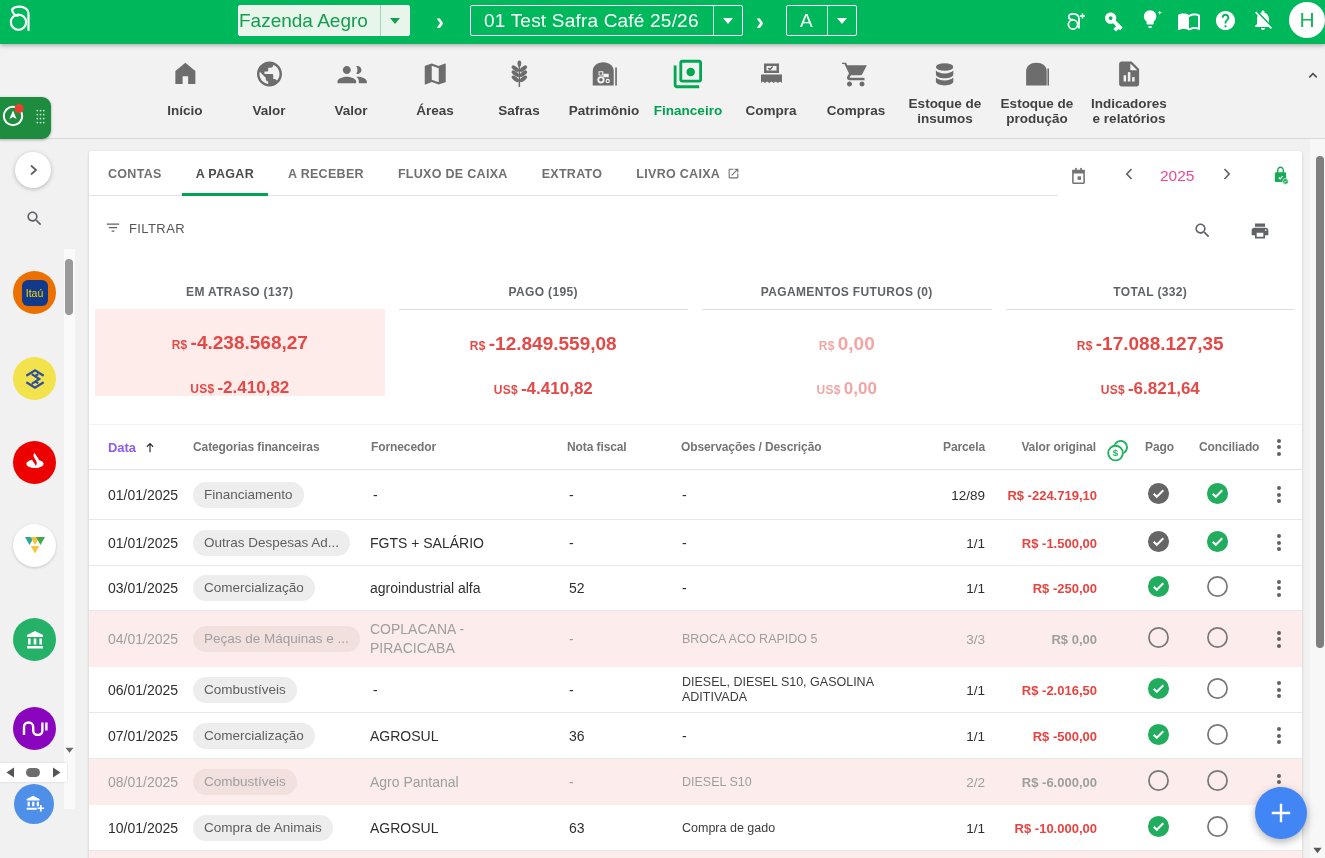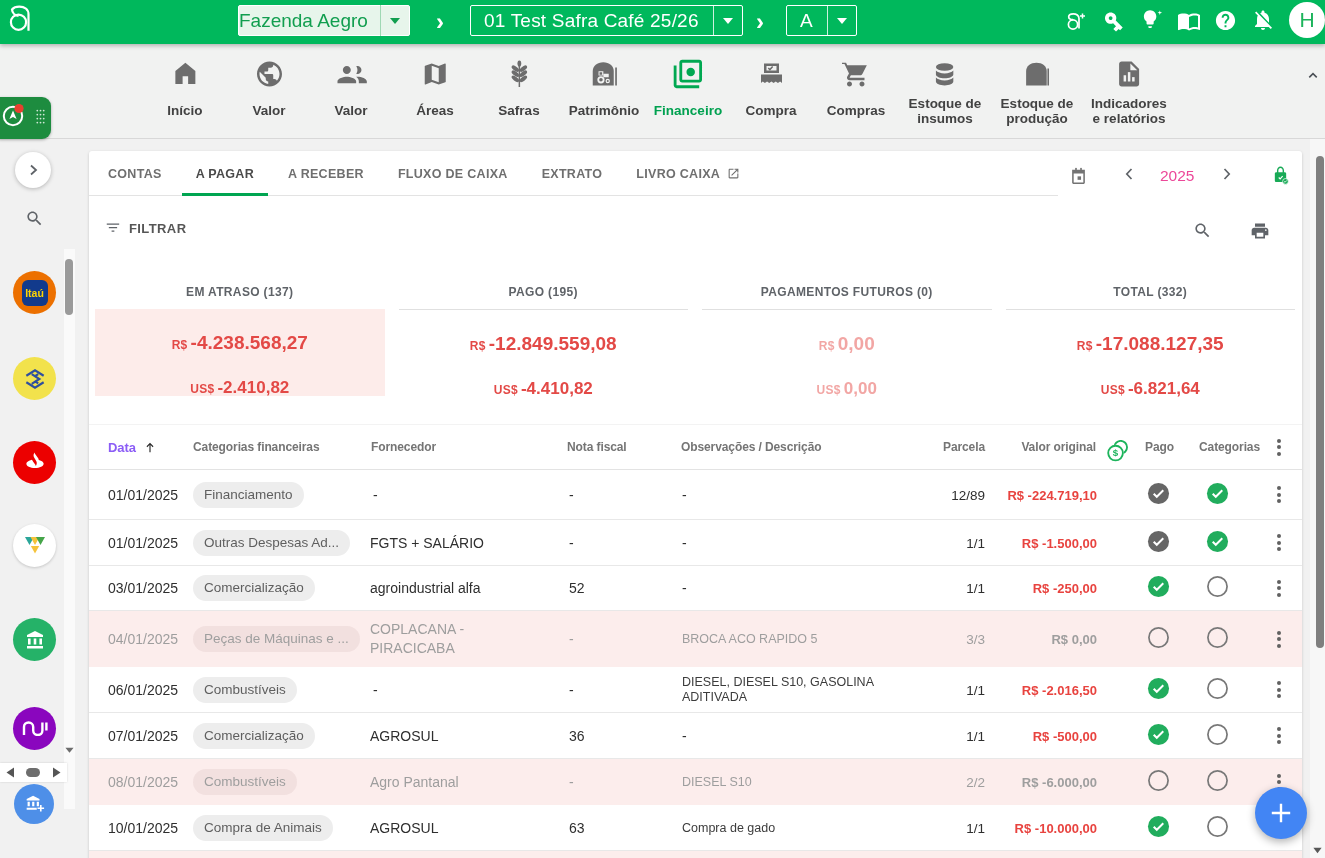--- a/index.html
+++ b/index.html
@@ -32,21 +32,21 @@
   .content { position:absolute; left:0; top:139px; width:1325px; height:719px; background:#f1f1f1; }
   .card { position:absolute; left:89px; top:12px; width:1213px; height:720px; background:#fff; border-radius:3px 3px 0 0; box-shadow:0 1px 3px rgba(0,0,0,0.18); }
 
   
   .tabs { position:absolute; left:0; top:0; width:969px; height:45px; border-bottom:1px solid #e3e3e3; display:flex; }
   .tab { position:relative; height:45px; display:flex; align-items:center; justify-content:center; color:#6f6f6f; font-size:12.5px; font-weight:700; letter-spacing:0.3px; padding:0 17px; }
   .tab.active { color:#4a4a4a; }
   .tab.active:after { content:""; position:absolute; left:3px; right:3px; bottom:0; height:3px; background:#00a551; }
 
   
-  .filtrar { position:absolute; left:15px; top:68px; display:flex; align-items:center; color:#565656; font-size:13px; font-weight:700; letter-spacing:0.4px; }
+  .filtrar { position:absolute; left:15px; top:68px; display:flex; align-items:center; color:#565656; font-size:13px; font-weight:400; letter-spacing:0.4px; }
 
   
   .sumrow { position:absolute; left:6px; top:125px; width:1200px; display:flex; gap:14px; }
   .sumcol { width:291px; text-align:center; }
   .sumtitle { font-size:12px; font-weight:700; color:#5f6368; letter-spacing:0.35px; height:33px; display:flex; align-items:flex-end; justify-content:center; padding-bottom:10px; }
   .sumbody { border-top:1px solid #e0e0e0; padding-top:20px; height:87px; }
   .sumcol.hl .sumbody { background:#fdecea; border-top:none; }
   .val1 { font-size:19px; font-weight:700; color:#e34946; margin-top:3px; }
   .val1 .cur, .val2 .cur { font-size:12px; font-weight:700; margin-right:3px; letter-spacing:0.3px; }
   .val2 { font-size:17px; font-weight:700; color:#e34946; margin-top:24px; }
@@ -350,21 +350,21 @@
       <div class="hcell" style="left:592px;">Observações / Descrição</div>
       <div class="hcell" style="right:317px;">Parcela</div>
       <div class="hcell" style="right:206px;">Valor original</div>
       <svg class="abs" style="left:1017px;top:15px" width="23" height="23" viewBox="0 0 26 26">
           <circle cx="16.6" cy="8.2" r="7.2" fill="none" stroke="#1db45c" stroke-width="2.1"></circle>
           <circle cx="10.8" cy="14.8" r="9.4" fill="#fff"></circle>
           <circle cx="10.8" cy="14.8" r="8.3" fill="none" stroke="#1db45c" stroke-width="2.1"></circle>
           <text x="10.8" y="18.6" font-size="11" font-weight="bold" fill="#1db45c" text-anchor="middle" font-family="Liberation Sans, sans-serif">$</text>
         </svg>
       <div class="hcell" style="left:1056px;">Pago</div>
-      <div class="hcell" style="left:1110px;">Categorias</div>
+      <div class="hcell" style="left:1110px;">Conciliado</div>
       <div class="kebab3">
           <div></div>
           <div></div>
           <div></div>
         </div>
     </div>
     <div class="trow" style="top:319px;height:50px;">
       <div class="cell" style="left:19px;">01/01/2025</div>
       <div class="cell" style="left:104px;"><span class="pill">Financiamento</span></div>
       <div class="cell" style="left:284px;">-</div>
@@ -571,21 +571,21 @@
   <div class="circlebtn">
       <svg width="14" height="14" viewBox="0 0 14 14" fill="none" stroke="#5f6368" stroke-width="1.8">
         <path d="M5 2.5 L10 7 L5 11.5"></path>
       </svg>
     </div>
   <svg class="abs" style="left:25px;top:165px" width="19" height="19" viewBox="0 0 24 24" fill="#5f6368">
       <path d="M15.5 14 h-.79 l-.28-.27 C15.41 12.59 16 11.11 16 9.5 16 5.91 13.09 3 9.5 3 S3 5.91 3 9.5 5.91 16 9.5 16 c1.61 0 3.09-.59 4.23-1.57 l.27 .28 v.79 l5 4.99 L20.49 19 l-4.99-5z M9.5 14 C7.01 14 5 11.99 5 9.5 S7.01 5 9.5 5 14 7.01 14 9.5 11.99 14 9.5 14z"></path>
     </svg>
 
   <div class="bank" style="top:227px;background:#ec7000;">
-    <div style="width:26px;height:26px;background:#123a8c;border-radius:6px;display:flex;align-items:center;justify-content:center;color:#fed403;font-size:10.5px;font-weight:700;">Itaú</div>
+    <div style="width:26px;height:26px;background:#123a8c;border-radius:6px;display:flex;align-items:center;justify-content:center;color:#fed403;font-size:10.5px;font-weight:400;">Itaú</div>
   </div>
   <div class="bank" style="top:313px;background:#f2e24c;">
     <svg width="26" height="26" viewBox="0 0 24 24" fill="none" stroke="#2e4f9e" stroke-width="2">
         <path d="M4 9 l8-5 8 5 M4 15 l8 5 8-5 M9 7.5 l7 4.5 -7 4.5 M15 7.5 l-3.5 2.2 M12 14.2 l3 1.9"></path>
       </svg>
   </div>
   <div class="bank" style="top:397px;background:#ec0000;">
     <svg width="26" height="26" viewBox="0 0 24 24" fill="#fff">
         <path d="M15.5 9.2 c-.1-.7-.4-1.4-.9-2 L12.3 4 c-.4-.5-.6-1-.7-1.6 l-.4 .7 c-.7 1.2-.7 2.7 0 3.9 l1.9 3.2 c.7 1.2 .7 2.7 0 3.9 l-.4 .7 c-.1-.6-.3-1.1-.7-1.6 l-1.7-2.3 -1.1-1.9 c-3 .8-5.2 2.1-5.2 3.7 0 2.2 3.6 3.9 8 3.9 s8-1.7 8-3.9 c0-1.5-1.7-2.7-4.5-3.5z"></path>
       </svg>

